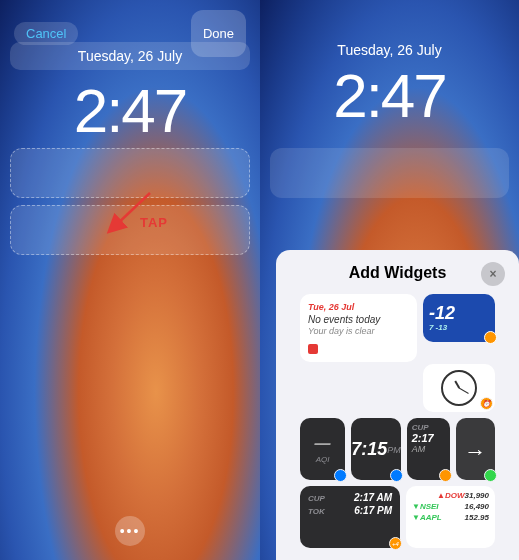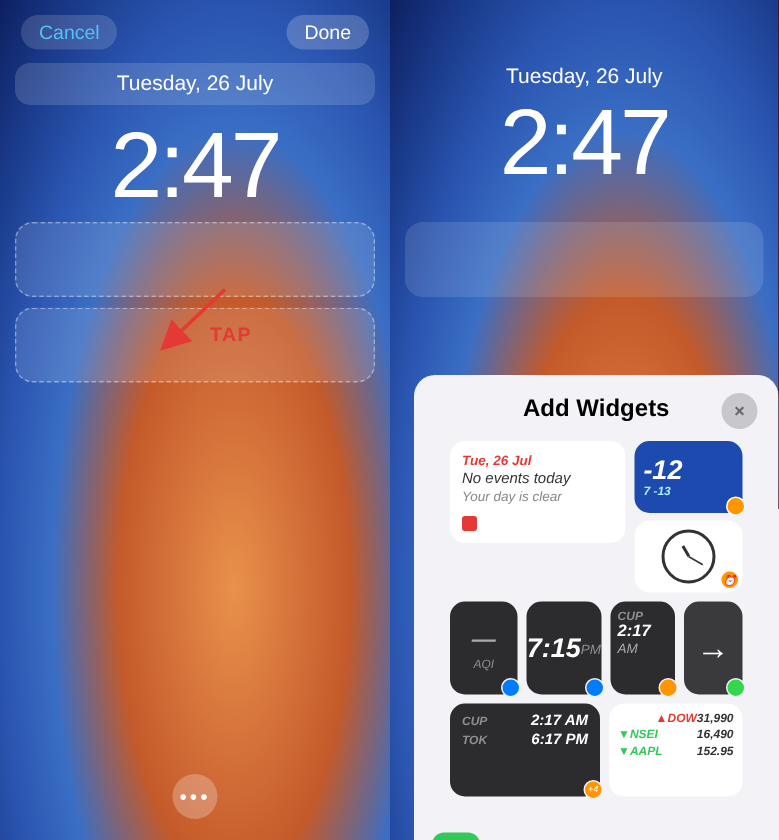--- a/index.html
+++ b/index.html
@@ -48,21 +48,21 @@
       font-size: 13px;
       font-weight: 500;
       cursor: pointer;
     }
 
     .done-btn {
       background: rgba(255,255,255,0.2);
       color: white;
       border: none;
       border-radius: 12px;
-      padding: 4px 12px;
+      padding: 16px 12px;
       font-size: 13px;
       font-weight: 500;
       cursor: pointer;
     }
 
     .left-date-container {
       position: absolute;
       top: 42px;
       left: 10px;
       right: 10px;
@@ -266,21 +266,21 @@
 
     .widget-large .wl-sub {
       font-size: 9px;
       color: #888;
       margin-top: 1px;
     }
 
     .widget-medium-group {
       display: flex;
       flex-direction: column;
-      gap: 5px;
+      gap: 22px;
       flex: 1;
     }
 
     .widget-small {
       background: #3a3a3c;
       border-radius: 10px;
       width: 48px;
       height: 48px;
       display: flex;
       flex-direction: column;

